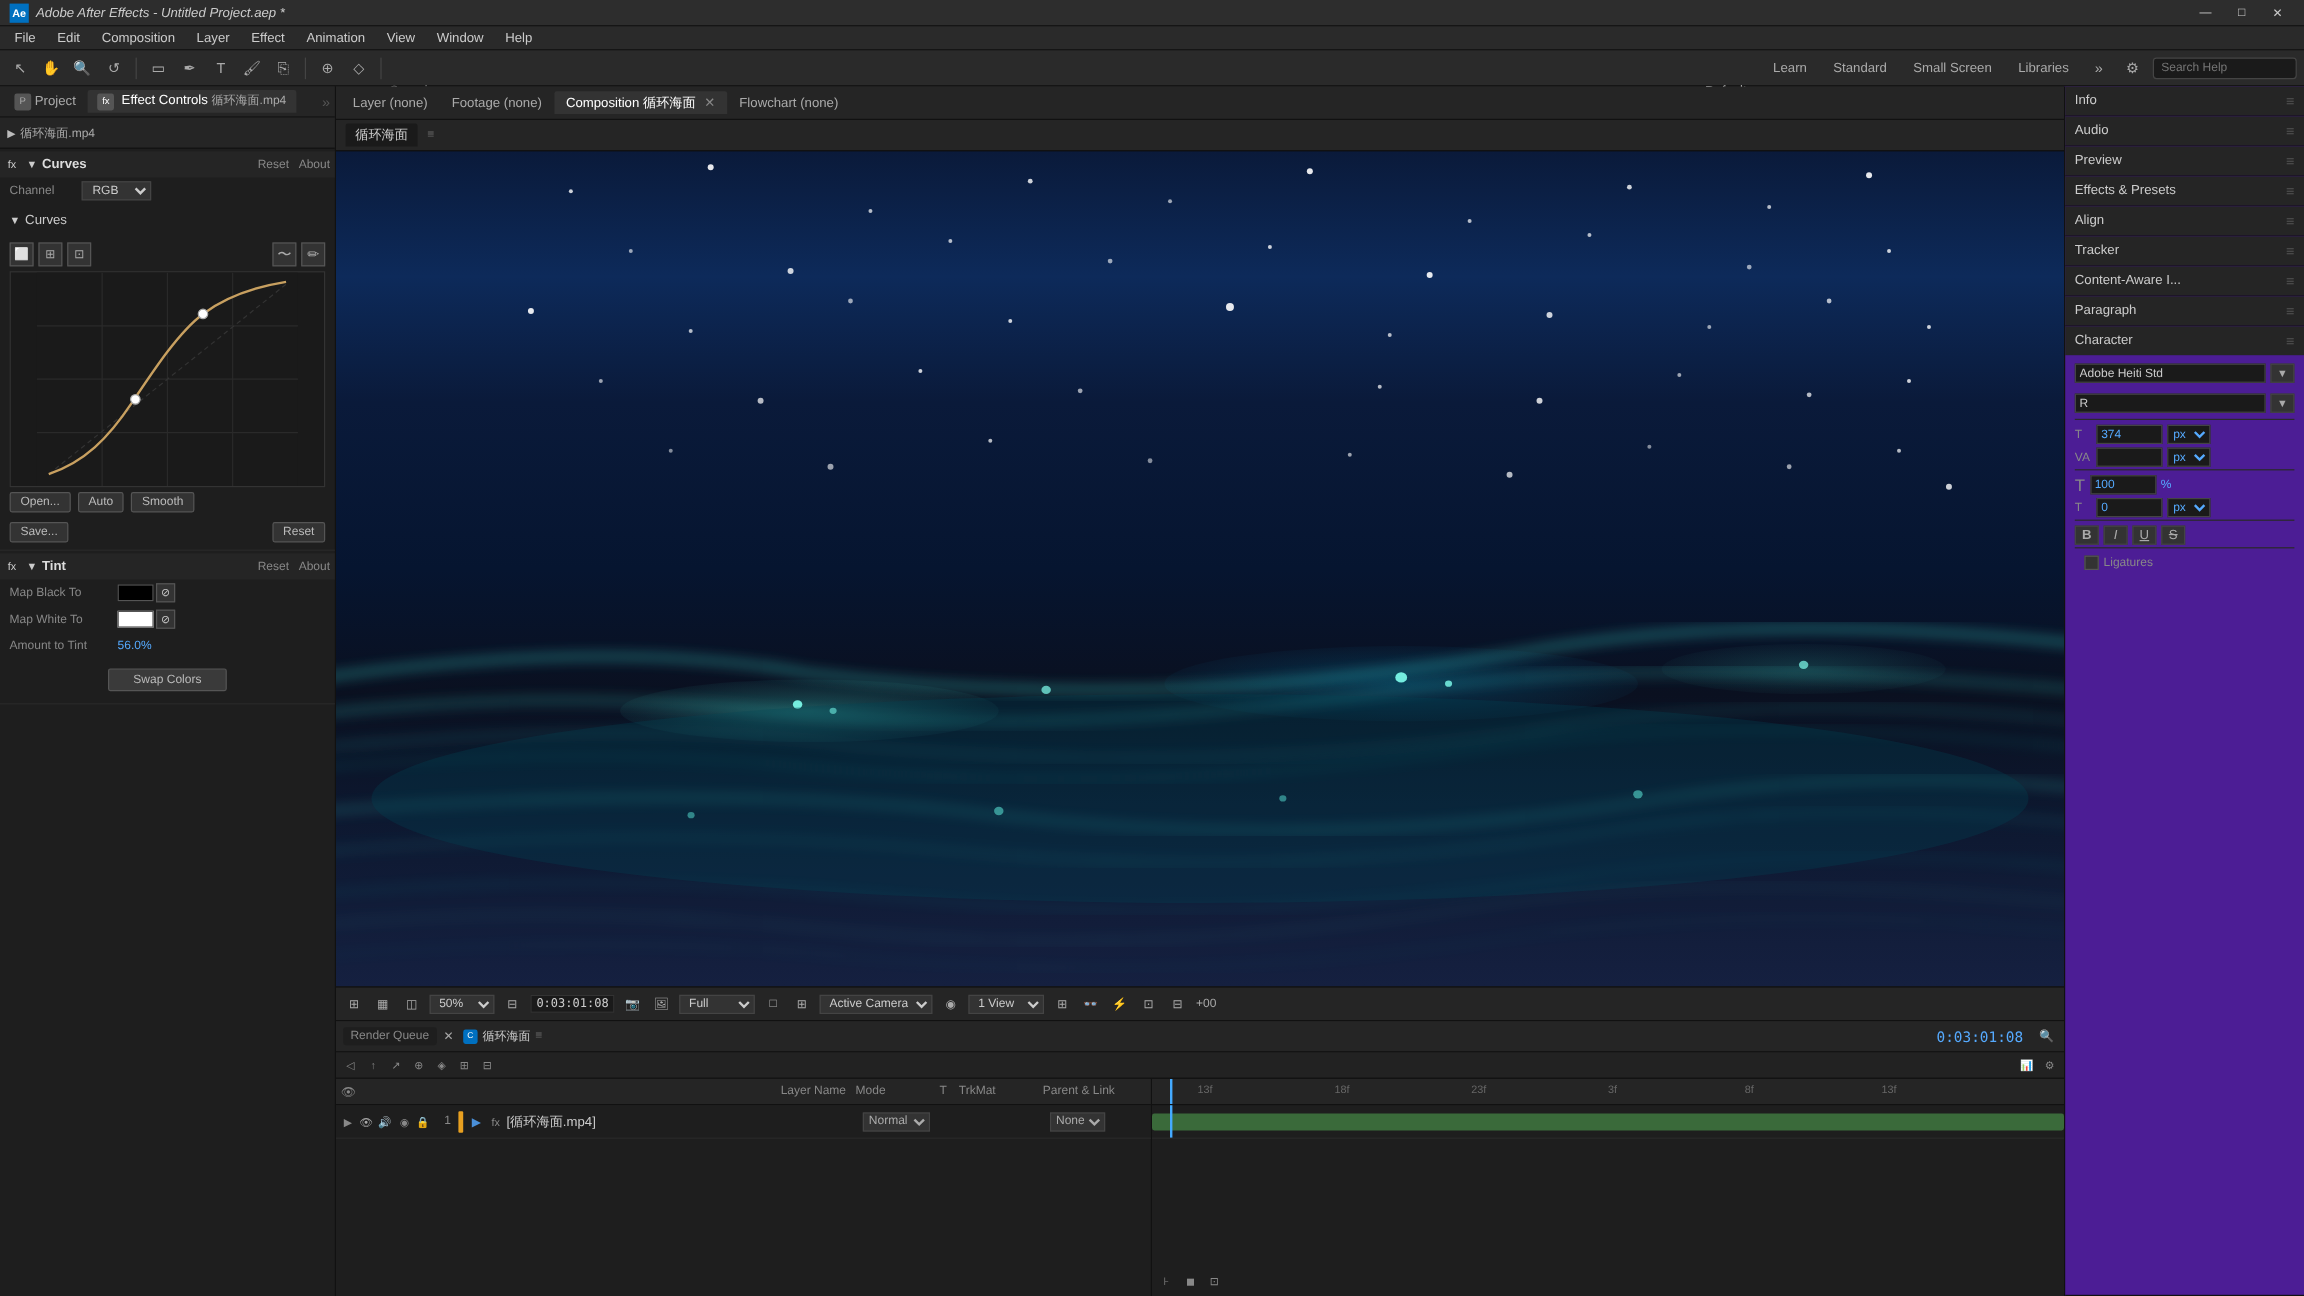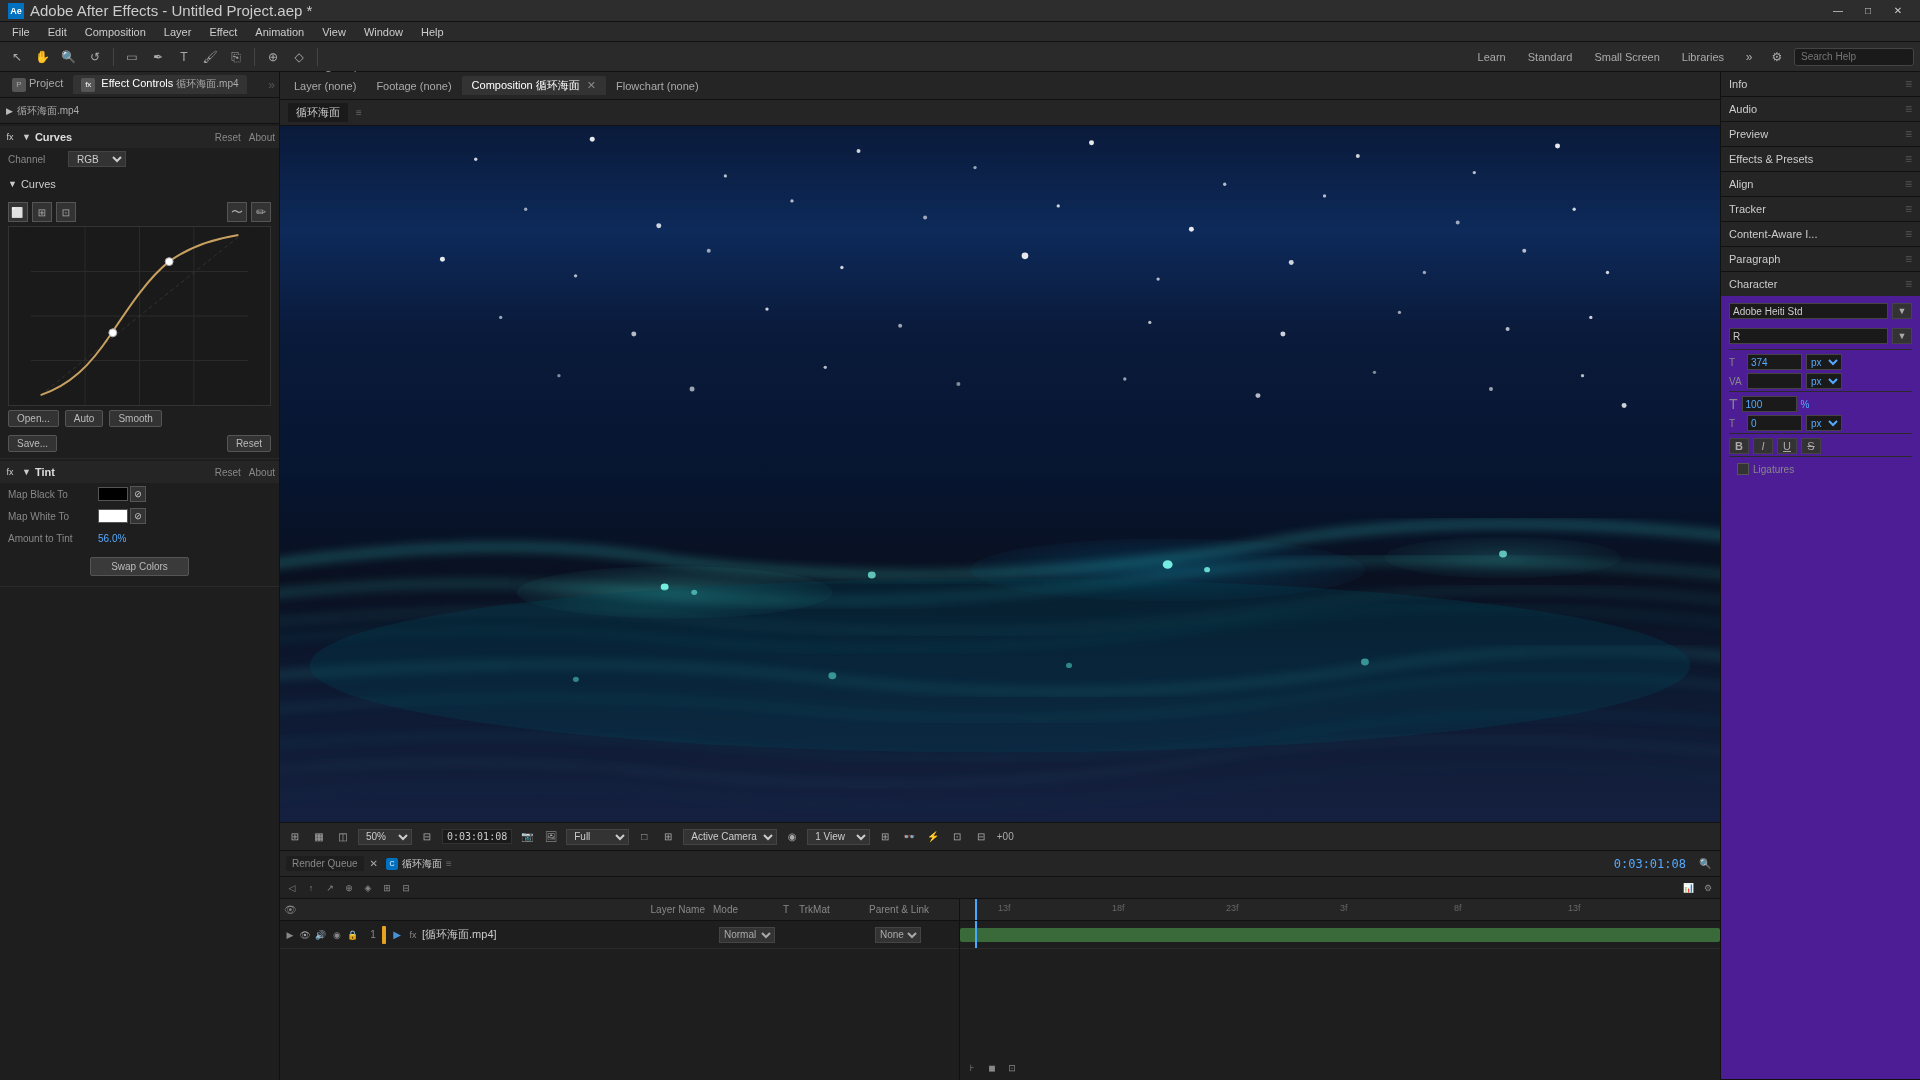--- a/index.html
+++ b/index.html
@@ -33,22 +33,23 @@
       height: 16px;
       background: #0070c0;
       display: flex;
       align-items: center;
       justify-content: center;
       font-size: 9px;
       color: white;
       font-weight: bold;
     }
     .title-bar-title {
-      font-size: 15px;
+      font-size: 11px;
       color: #cccccc;
+      font-style: italic;
     }
     .title-bar-right {
       margin-left: auto;
       display: flex;
       gap: 2px;
     }
     .win-btn {
       width: 28px;
       height: 22px;
       display: flex;

